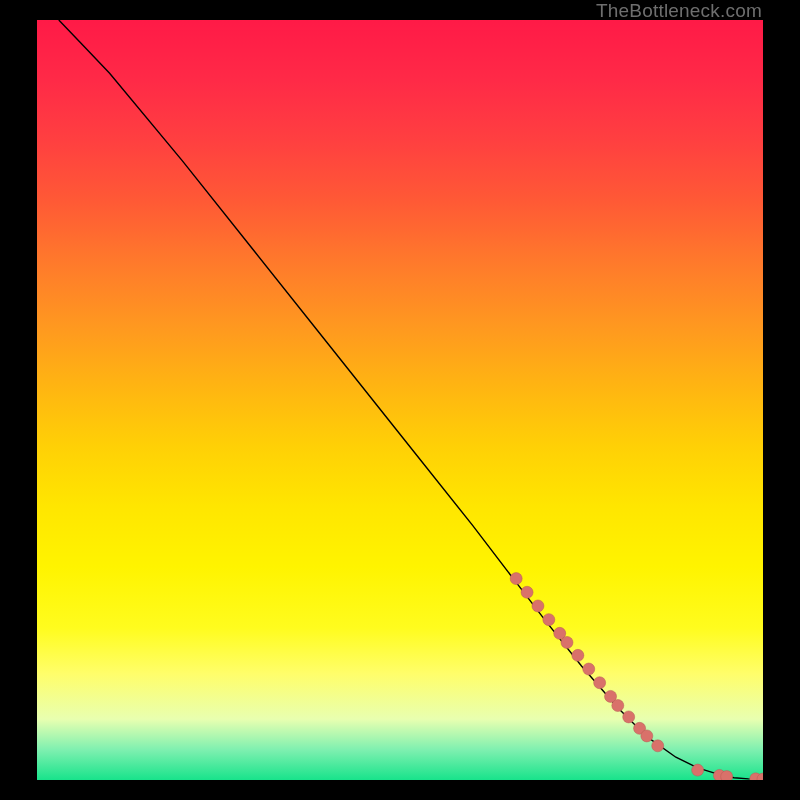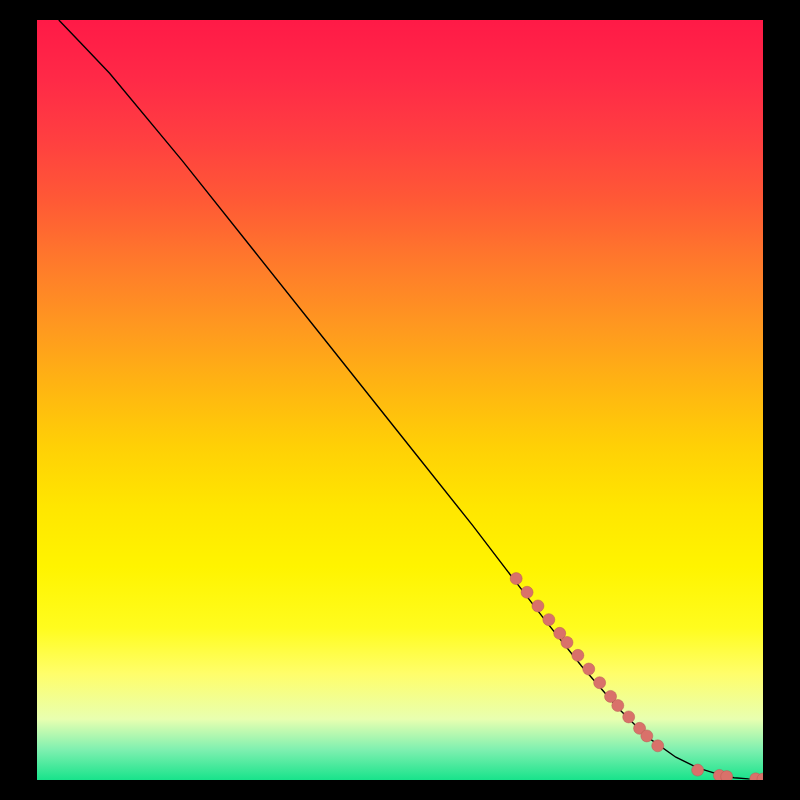--- a/index.html
+++ b/index.html
@@ -66,20 +66,21 @@
   .dot {
     fill: #d9716a;
     stroke: #b75a54;
     stroke-width: 0.5;
   }
 </style>
 </head>
 <body>
 
 <div class="frame">
+  <div class="attribution">TheBottleneck.com</div>
   <div class="plot-area">
     <svg class="overlay" viewBox="0 0 726 760" preserveAspectRatio="none">
       <path id="curve-path" class="curve" d="M21.78 0.00 L43.56 22.80 L72.60 53.20 L145.20 140.60 L217.80 231.80 L290.40 323.00 L363.00 414.20 L435.60 505.40 L479.16 562.40 L508.20 600.40 L544.50 646.00 L580.80 687.80 L609.84 716.68 L638.88 737.20 L660.66 747.84 L682.44 754.68 L696.96 757.72 L711.48 758.86 L726.00 759.24"></path>
       <g id="dots-group">
           <circle cx="479.16" cy="558.60" r="6" class="dot"></circle>
           <circle cx="490.05" cy="572.28" r="6" class="dot"></circle>
           <circle cx="500.94" cy="585.96" r="6" class="dot"></circle>
           <circle cx="511.83" cy="599.64" r="6" class="dot"></circle>
           <circle cx="522.72" cy="613.32" r="6" class="dot"></circle>
           <circle cx="529.98" cy="622.44" r="6" class="dot"></circle>

